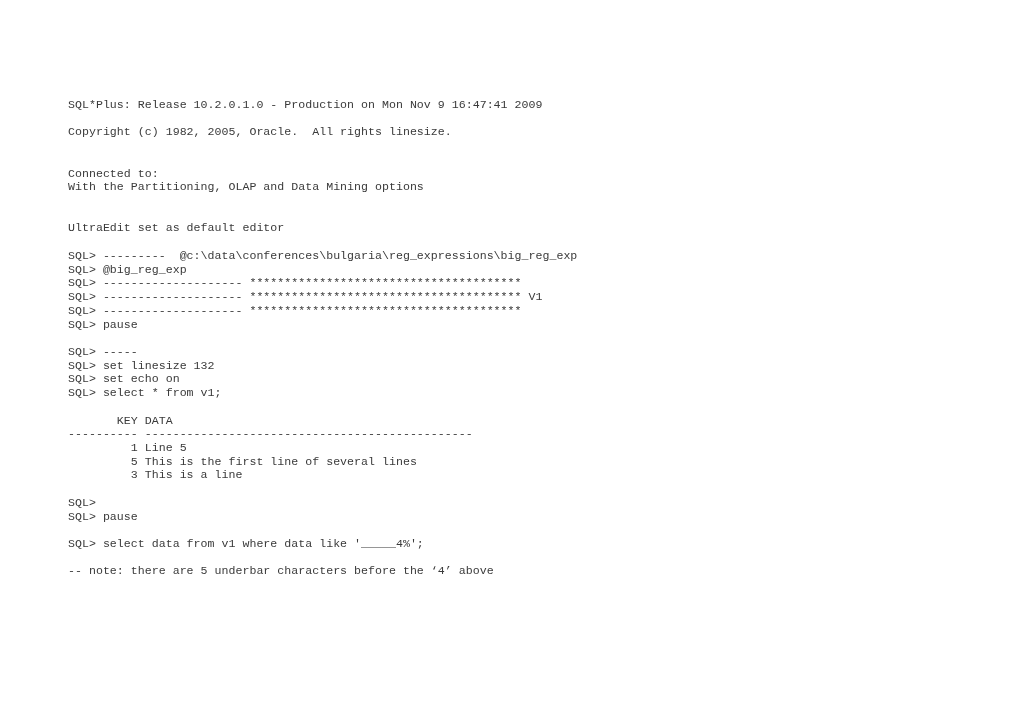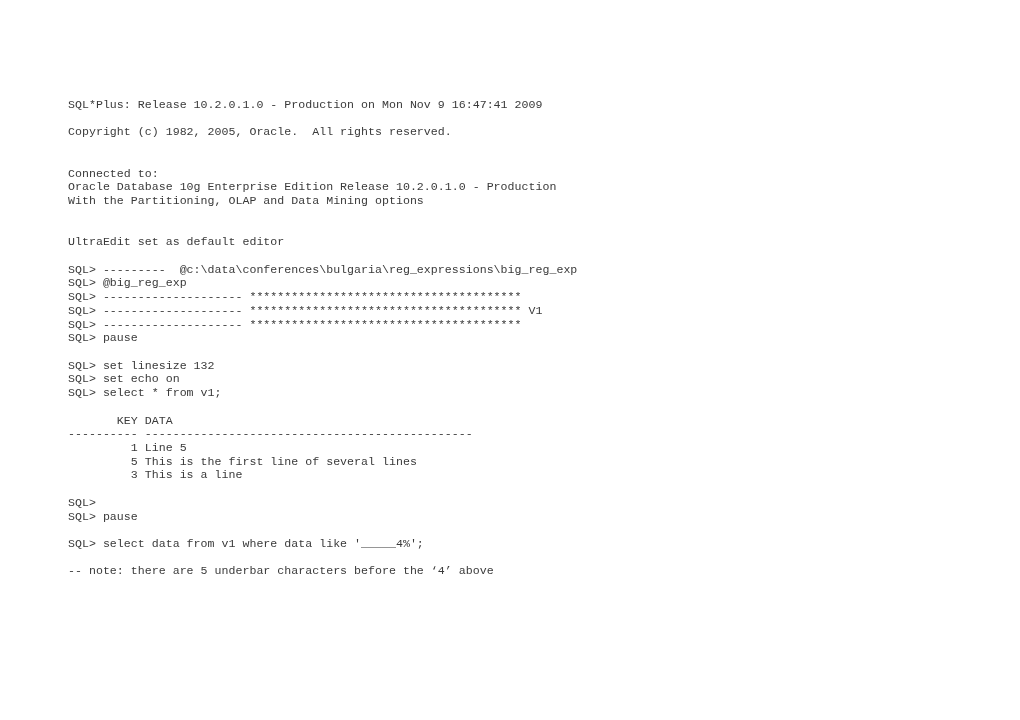--- a/index.html
+++ b/index.html
@@ -42,37 +42,37 @@
     color: transparent;
   }
 </style>
 </head>
 <body>
 
 <div id="page">
   <div id="terminal">
       <div class="line">SQL*Plus: Release 10.2.0.1.0 - Production on Mon Nov 9 16:47:41 2009</div>
       <div class="line blank"></div>
-      <div class="line">Copyright (c) 1982, 2005, Oracle.  All rights reserved.</div>
+      <div class="line">Copyright (c) 1982, 2005, Oracle.  All rights linesize.</div>
       <div class="line blank"></div>
       <div class="line blank"></div>
       <div class="line">Connected to:</div>
-      <div class="line">Oracle Database 10g Enterprise Edition Release 10.2.0.1.0 - Production</div>
       <div class="line">With the Partitioning, OLAP and Data Mining options</div>
       <div class="line blank"></div>
       <div class="line blank"></div>
       <div class="line">UltraEdit set as default editor</div>
       <div class="line blank"></div>
       <div class="line">SQL&gt; ---------  @c:\data\conferences\bulgaria\reg_expressions\big_reg_exp</div>
       <div class="line">SQL&gt; @big_reg_exp</div>
       <div class="line">SQL&gt; -------------------- ***************************************</div>
       <div class="line">SQL&gt; -------------------- *************************************** V1</div>
       <div class="line">SQL&gt; -------------------- ***************************************</div>
       <div class="line">SQL&gt; pause</div>
       <div class="line blank"></div>
+      <div class="line">SQL&gt; -----</div>
       <div class="line">SQL&gt; set linesize 132</div>
       <div class="line">SQL&gt; set echo on</div>
       <div class="line">SQL&gt; select * from v1;</div>
       <div class="line blank"></div>
       <div class="line">       KEY DATA</div>
       <div class="line">---------- -----------------------------------------------</div>
       <div class="line">         1 Line 5</div>
       <div class="line">         5 This is the first line of several lines</div>
       <div class="line">         3 This is a line</div>
       <div class="line blank"></div>

